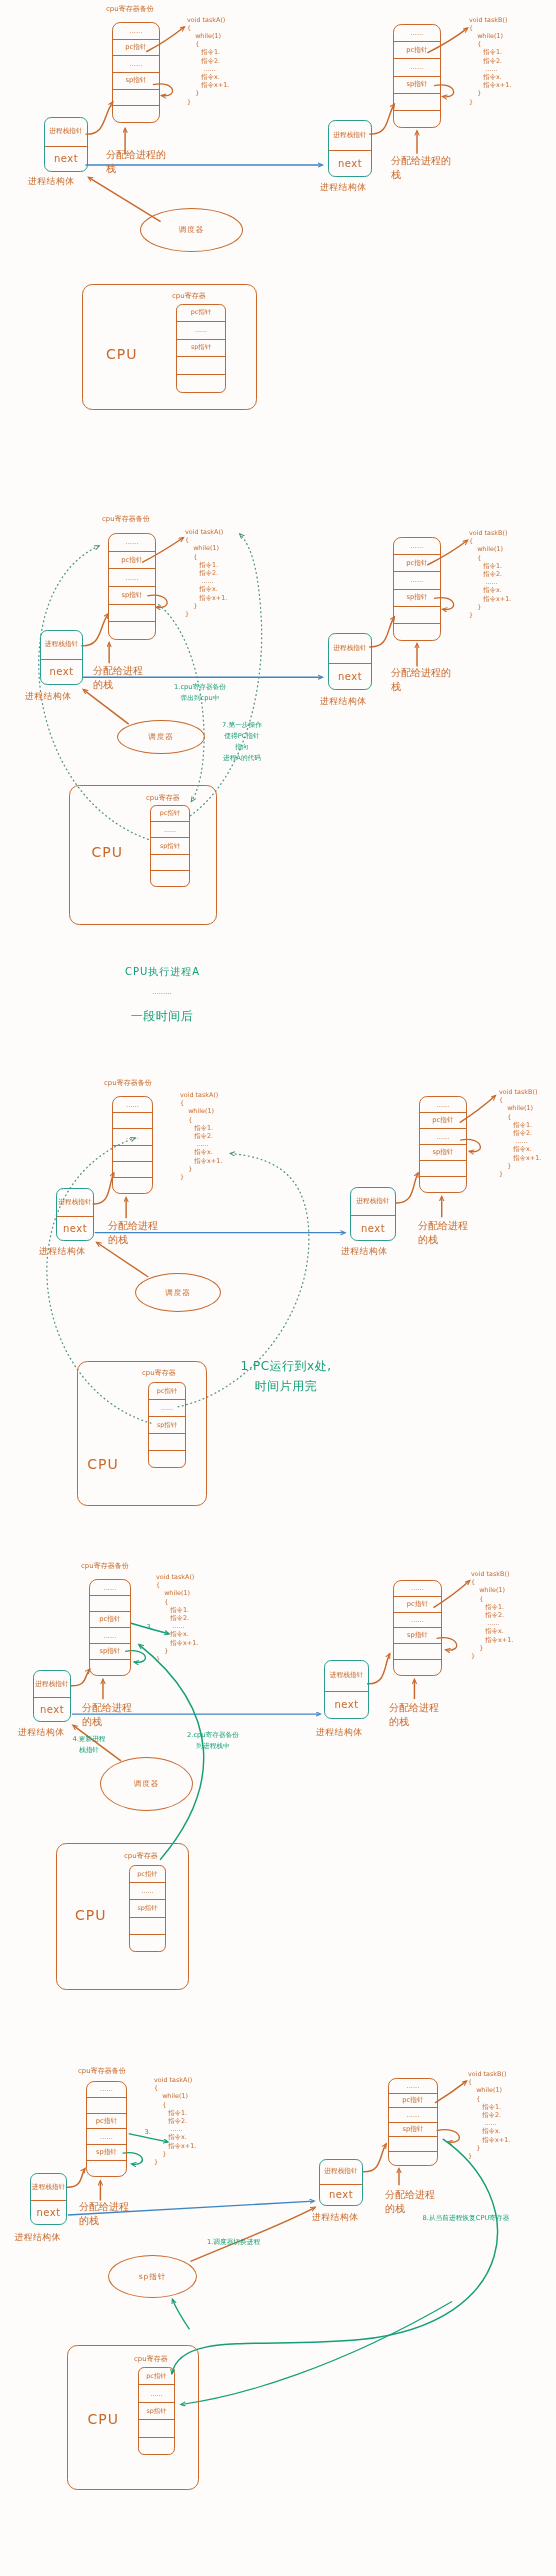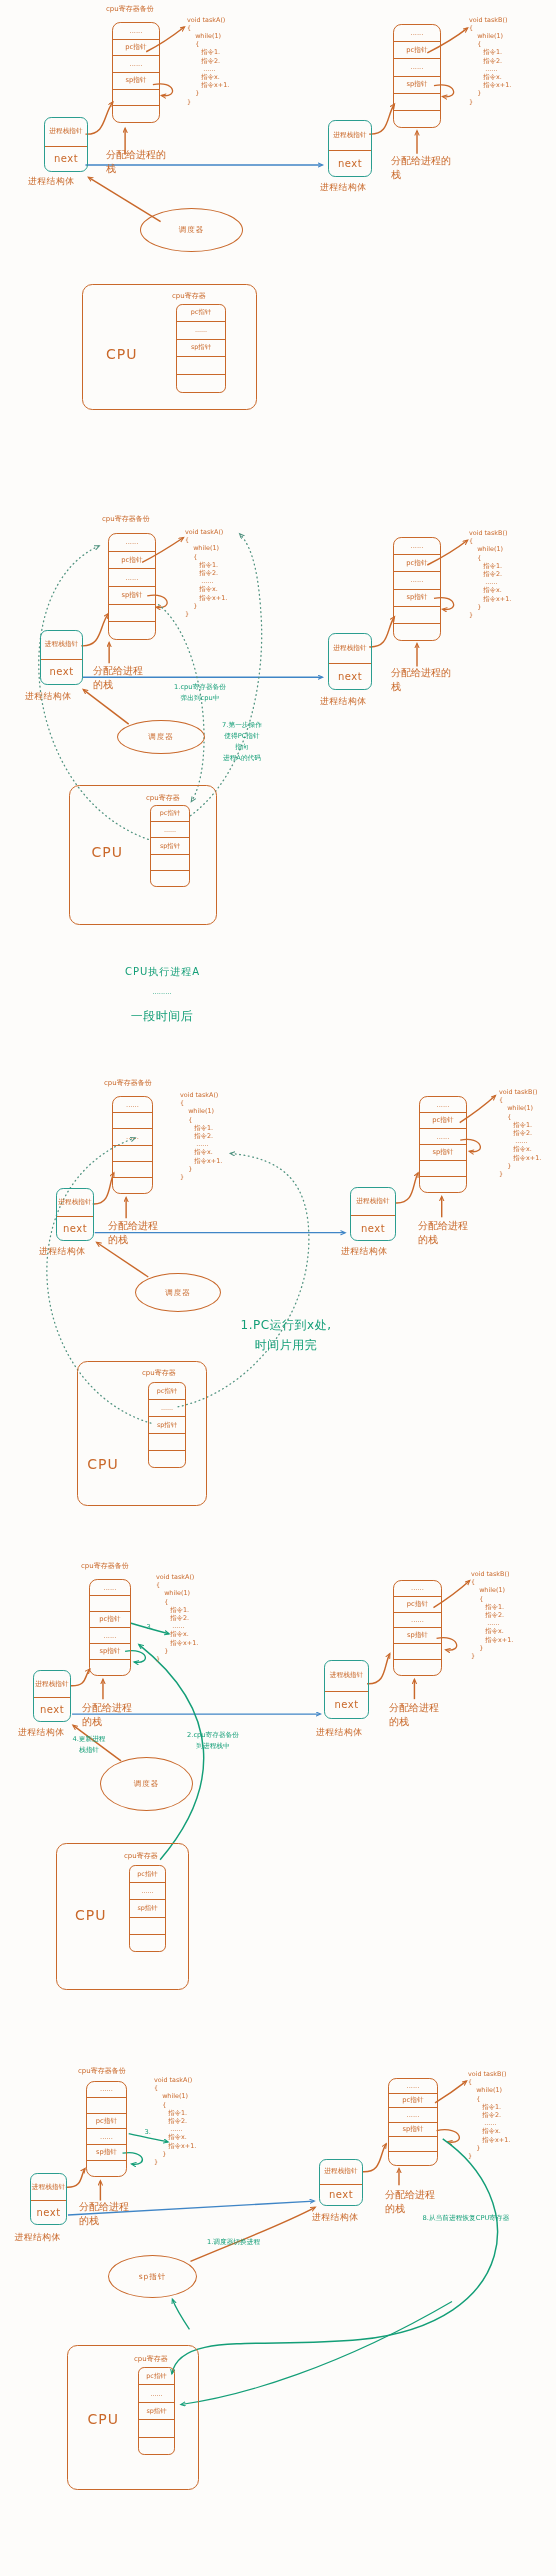--- a/index.html
+++ b/index.html
@@ -316,21 +316,21 @@
 }</pre>
   <div class="proc" style="left:350px;top:1187px;width:46px;height:54px">
     <div class="p1">进程栈指针</div>
     <div class="p2">next</div>
   </div>
   <div class="t biglbl" style="left:341px;top:1246px;width:72px">进程结构体</div>
   <div class="t alloc" style="left:418px;top:1219px;width:57px">分配给进程的栈</div>
   <div class="ellipse" style="left:135px;top:1273px;width:86px;height:39px">
     <span>调度器</span>
   </div>
-  <div class="ann mid" style="left:232px;top:1316px;width:108px">1.PC运行到x处,
+  <div class="ann mid" style="left:232px;top:1357px;width:108px">1.PC运行到x处,
 时间片用完</div>
   <div class="cpu" style="left:77px;top:1361px;width:130px;height:145px">
     <div class="t cpuname" style="left:9.3px;top:94px;width:36px">CPU</div>
     <div class="t title" style="left:64px;top:6.2px;width:49px">cpu寄存器</div>
     <div class="regbox" style="left:70px;top:20px;width:38px;height:86px">
       <div class="cell">pc指针</div>
       <div class="cell">......</div>
       <div class="cell">sp指针</div>
       <div class="cell"></div>
       <div class="cell"></div>

